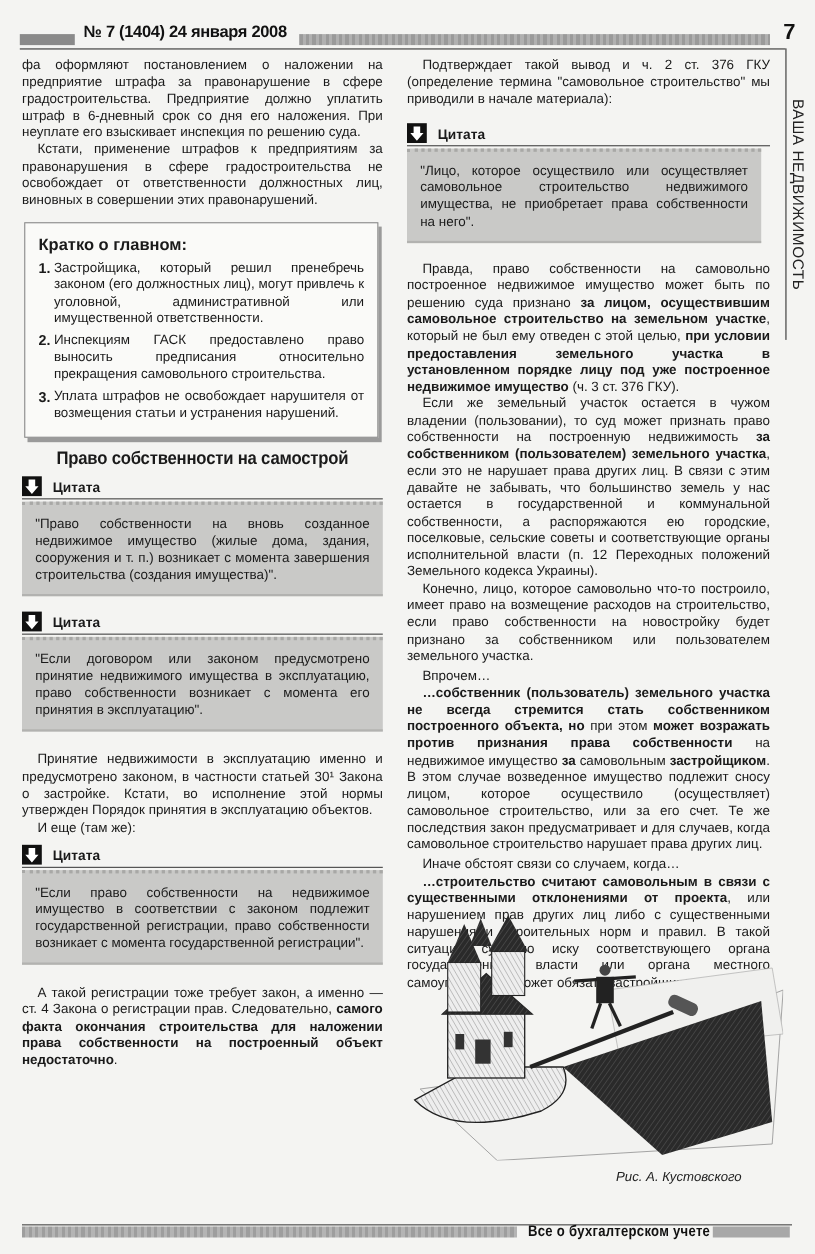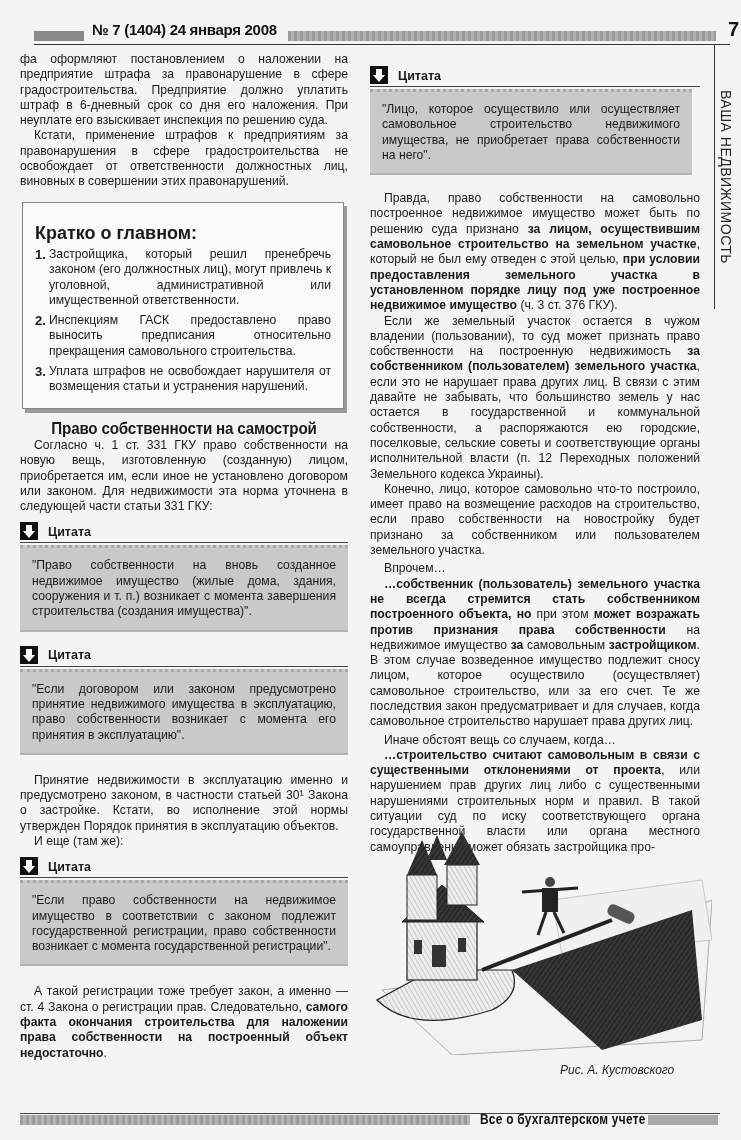--- a/index.html
+++ b/index.html
@@ -2,42 +2,42 @@
 <html><head>
 <meta charset="utf-8">
 <style>
   html, body { margin:0; padding:0; }
   body {
     width:741px; height:1140px; overflow:hidden; background:#f4f4f2;
     font-family:"Liberation Sans", sans-serif; color:#1a1a1a;
     position:relative;
   }
   
-  .header { position:absolute; left:16px; top:0; width:675px; height:48px; }
+  .header { position:absolute; left:0; top:0; width:675px; height:48px; }
   .hdr-bar-left { position:absolute; left:18px; top:31px; width:50px; height:10px; background:#8a8a8a; }
   .hdr-issue { position:absolute; left:76px; top:21px; font-weight:bold; font-size:15px; letter-spacing:-0.3px; color:#111; }
   .hdr-bar-right { position:absolute; left:272px; top:31px; width:428px; height:10px;
     background:repeating-linear-gradient(90deg,#9a9a9a 0 3px,#b0b0b0 3px 6px); }
   .hdr-page { position:absolute; left:712px; top:18px; font-weight:bold; font-size:20px; color:#111; }
   .hdr-rule { position:absolute; left:18px; top:44px; width:696px; height:1px; background:#333; }
   .side-rule { position:absolute; left:714px; top:44px; width:1px; height:265px; background:#333; }
   .side-label { position:absolute; left:718px; top:90px; writing-mode:vertical-rl;
     font-size:14px; letter-spacing:0.5px; color:#222; }
 
   .col { position:absolute; font-size:12.2px; line-height:15.3px; text-align:justify; }
   .col p { margin:0; }
   .ind { text-indent:14px; }
   .col-left { left:20px; top:52px; width:328px; }
   .col-right { left:370px; top:52px; width:330px; }
 
   .summary {
     margin:12px 4px 12px 2px; padding:8px 12px 8px 12px; background:#fafaf8;
     border:1px solid #888; box-shadow:3px 4px 0 #9a9a9a;
   }
-  .summary h4 { margin:15px 0 6px 0; font-size:18px; font-weight:bold; }
+  .summary h4 { margin:4px 0 6px 0; font-size:15px; font-weight:bold; }
   .summary .item { display:flex; margin-bottom:5px; }
   .summary .num { font-weight:bold; font-size:13px; width:14px; flex:none; }
   .summary .txt { text-align:justify; }
 
   .section-title { text-align:center; font-weight:bold; font-size:16.5px; margin:8px 0 2px 0; letter-spacing:-0.2px; transform:scaleX(0.92); }
 
   .quote-head { display:flex; align-items:flex-end; margin:8px 0 0 0; border-bottom:1px solid #444; padding-bottom:2px; }
   .quote-icon { width:18px; height:18px; background:#111; position:relative; margin-right:10px; flex:none; }
   .quote-icon::after { content:""; position:absolute; left:4px; top:3px; border-left:5px solid transparent; border-right:5px solid transparent; border-top:0; width:0; height:0; }
   .quote-icon svg { position:absolute; left:0; top:0; }
@@ -83,21 +83,20 @@
       <span class="num">2.</span>
       <span class="txt">Инспекциям ГАСК предоставлено право выносить предписания относительно прекращения самовольного строительства.</span>
     </div>
     <div class="item">
       <span class="num">3.</span>
       <span class="txt">Уплата штрафов не освобождает нарушителя от возмещения статьи и устранения нарушений.</span>
     </div>
   </div>
 
   <div class="section-title">Право собственности на самострой</div>
-  <p class="ind">Согласно ч. 1 ст. 331 ГКУ право собственности на новую вещь, изготовленную (созданную) лицом, приобретается им, если иное не установлено договором или законом. Для недвижимости эта норма уточнена в следующей части статьи 331 ГКУ:</p>
 
   <div class="quote-head">
     <span class="quote-icon">
       <svg width="18" height="18" viewBox="0 0 18 18">
           <path d="M6 3h6v6h3l-6 7-6-7h3z" fill="#fff"></path>
         </svg>
     </span>
     <span class="quote-label">Цитата</span>
   </div>
   <div class="quote-box">"Право собственности на вновь созданное недвижимое имущество (жилые дома, здания, сооружения и т. п.) возникает с момента завершения строительства (создания имущества)".</div>
@@ -123,37 +122,38 @@
         </svg>
     </span>
     <span class="quote-label">Цитата</span>
   </div>
   <div class="quote-box">"Если право собственности на недвижимое имущество в соответствии с законом подлежит государственной регистрации, право собственности возникает с момента государственной регистрации".</div>
 
   <p class="ind" style="margin-top:18px"><span>А такой регистрации тоже требует закон, а именно — ст. 4 Закона о регистрации прав. Следовательно, </span><b>самого факта окончания строительства для наложении права собственности на построенный объект недостаточно</b><span>.</span></p>
 </div>
 
 <div class="col col-right">
+  <p class="ind">Подтверждает такой вывод и ч. 2 ст. 376 ГКУ (определение термина "самовольное строительство" мы приводили в начале материала):</p>
 
   <div class="quote-head" style="margin-top:14px">
     <span class="quote-icon">
       <svg width="18" height="18" viewBox="0 0 18 18">
           <path d="M6 3h6v6h3l-6 7-6-7h3z" fill="#fff"></path>
         </svg>
     </span>
     <span class="quote-label">Цитата</span>
   </div>
   <div class="quote-box" style="margin-right:8px">"Лицо, которое осуществило или осуществляет самовольное строительство недвижимого имущества, не приобретает права собственности на него".</div>
 
   <p class="ind rich" style="margin-top:16px"><span>Правда, право собственности на самовольно построенное недвижимое имущество может быть по решению суда признано </span><b>за лицом, осуществившим самовольное строительство на земельном участке</b><span>, который не был ему отведен с этой целью, </span><b>при условии предоставления земельного участка в установленном порядке лицу под уже построенное недвижимое имущество</b><span> (ч. 3 ст. 376 ГКУ).</span></p>
   <p class="ind rich"><span>Если же земельный участок остается в чужом владении (пользовании), то суд может признать право собственности на построенную недвижимость </span><b>за собственником (пользователем) земельного участка</b><span>, если это не нарушает права других лиц. В связи с этим давайте не забывать, что большинство земель у нас остается в государственной и коммунальной собственности, а распоряжаются ею городские, поселковые, сельские советы и соответствующие органы исполнительной власти (п. 12 Переходных положений Земельного кодекса Украины).</span></p>
   <p class="ind">Конечно, лицо, которое самовольно что-то построило, имеет право на возмещение расходов на строительство, если право собственности на новостройку будет признано за собственником или пользователем земельного участка.</p>
   <p class="ind" style="margin-top:3px">Впрочем…</p>
   <p class="ind rich"><b>…собственник (пользователь) земельного участка не всегда стремится стать собственником построенного объекта, но</b><span> при этом </span><b>может возражать против признания права собственности</b><span> на недвижимое имущество </span><b>за</b><span> самовольным </span><b>застройщиком</b><span>. В этом случае возведенное имущество подлежит сносу лицом, которое осуществило (осуществляет) самовольное строительство, или за его счет. Те же последствия закон предусматривает и для случаев, когда самовольное строительство нарушает права других лиц.</span></p>
-  <p class="ind" style="margin-top:3px">Иначе обстоят вещь со случаем, когда…</p>
+  <p class="ind" style="margin-top:3px">Иначе обстоят связи со случаем, когда…</p>
   <p class="ind rich"><b>…строительство считают самовольным в связи с существенными отклонениями от проекта</b><span>, или нарушением прав других лиц либо с существенными нарушениями строительных норм и правил. В такой ситуации суд по иску соответствующего органа государственной власти или органа местного самоуправления может обязать застройщика про-</span></p>
 </div>
 
 <svg class="illus" viewBox="0 0 340 235">
   <defs>
     <pattern id="hatch" width="4" height="4" patternUnits="userSpaceOnUse" patternTransform="rotate(35)">
       <rect width="4" height="4" fill="#2a2a2a"></rect>
         <line x1="0" y1="0" x2="0" y2="4" stroke="#555" stroke-width="1"></line>
     </pattern>
     <pattern id="light" width="4" height="4" patternUnits="userSpaceOnUse" patternTransform="rotate(-30)">

